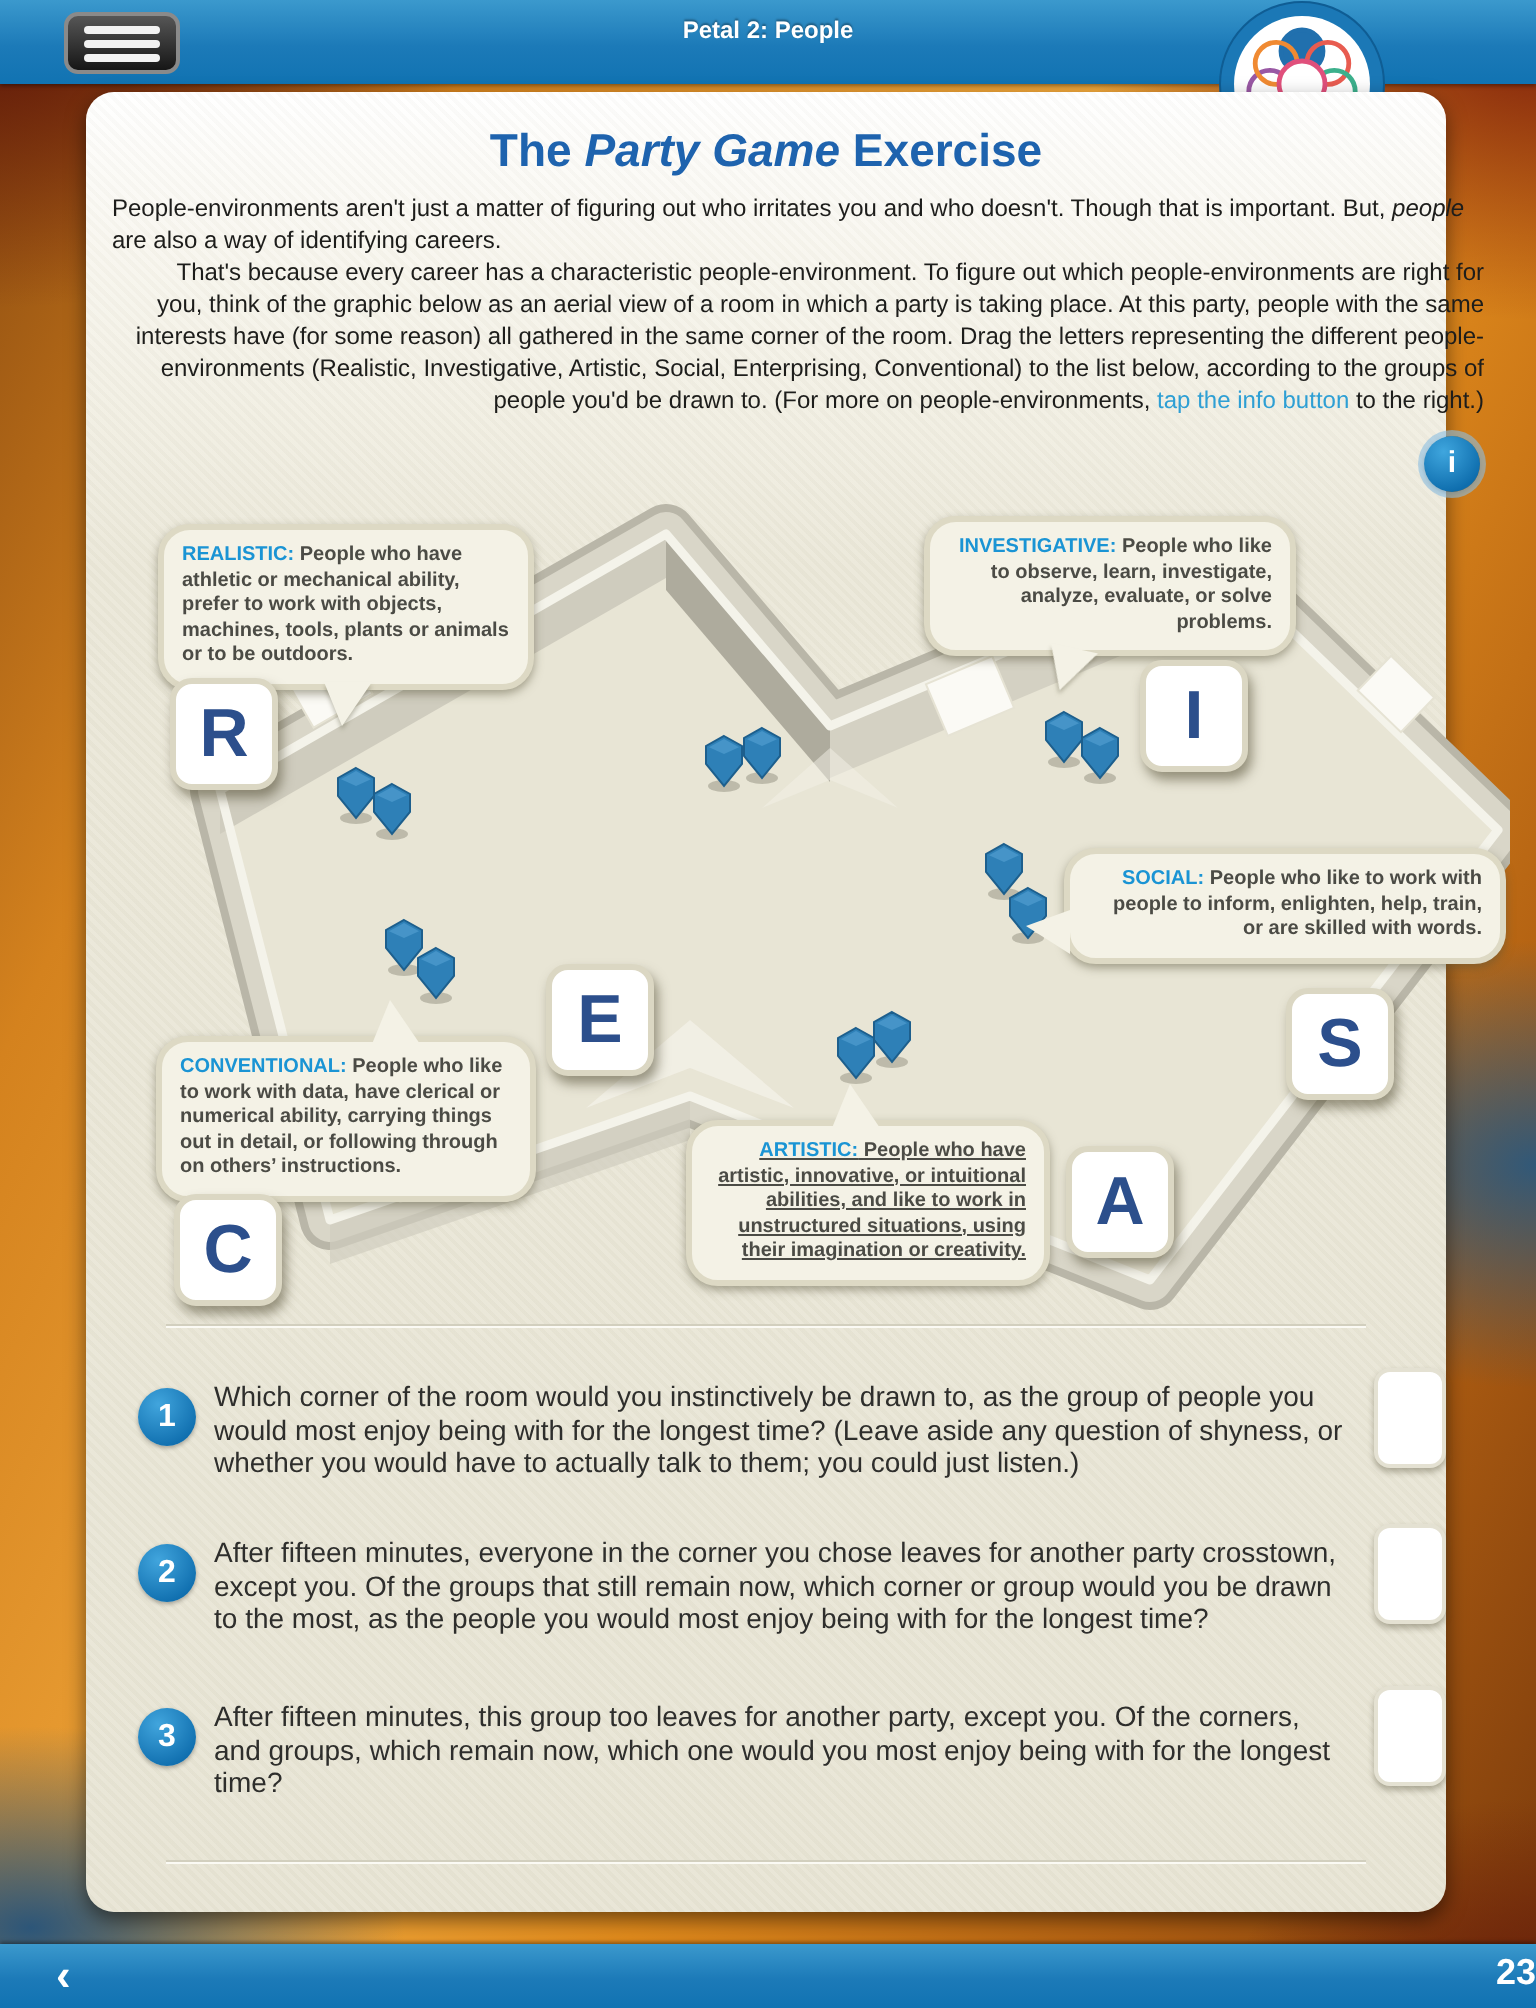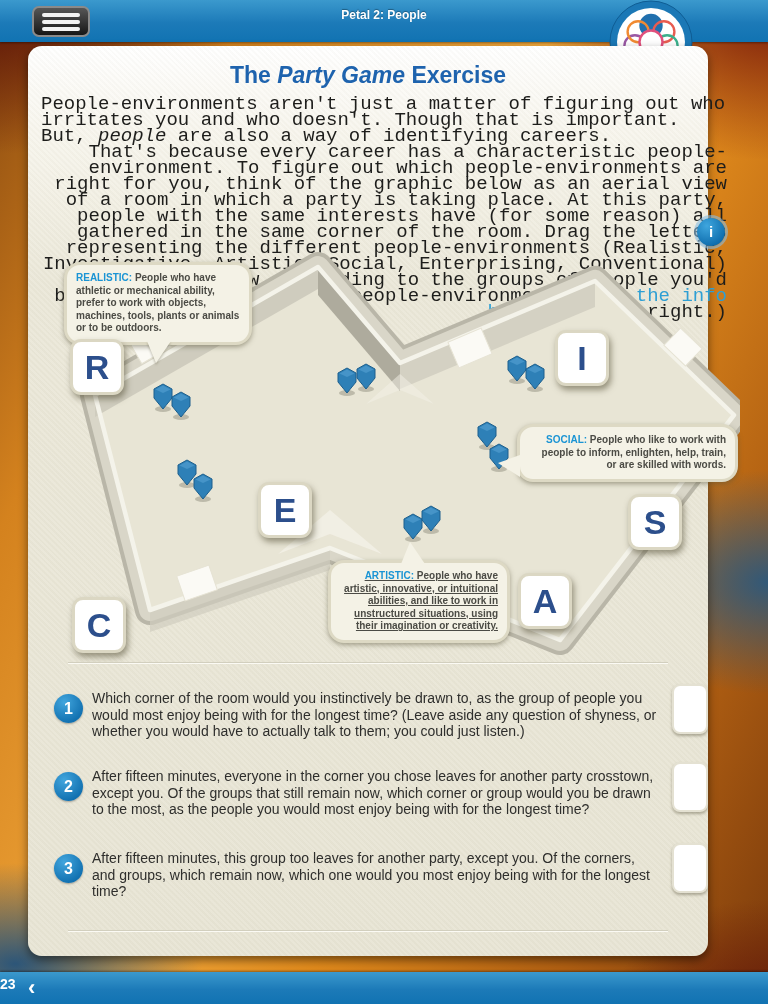--- a/index.html
+++ b/index.html
@@ -20,30 +20,30 @@
   .bar.top{top:0;height:42px;box-shadow:0 1px 2px rgba(0,0,0,.4);}
   .bar.bottom{bottom:0;height:32px;box-shadow:0 -1px 2px rgba(0,0,0,.4);}
   .hdr-title{position:absolute;left:0;right:0;top:8px;text-align:center;color:#fff;
     font-size:12px;font-weight:bold;text-shadow:0 -1px 1px rgba(0,0,0,.35);}
   .menu-btn{position:absolute;left:32px;top:6px;width:58px;height:31px;border-radius:7px;
     background:linear-gradient(#565656,#161616);border:2px solid #8a8a8a;box-sizing:border-box;
     display:flex;flex-direction:column;justify-content:center;gap:3px;align-items:center;cursor:pointer;}
   .menu-btn i{display:block;width:38px;height:4px;border-radius:2px;background:#f2f2f2;}
   .logo{position:absolute;left:608px;top:-1px;width:86px;height:86px;}
   .back-chv{position:absolute;left:28px;top:4px;color:#fff;font-size:22px;font-weight:bold;cursor:pointer;line-height:24px;}
-  .page-num{position:absolute;left:0;right:0;top:4px;text-align:left;color:#fff;font-size:14px;font-weight:bold;}
-  
-  .card{position:absolute;left:28px;top:46px;width:680px;height:910px;border-radius:14px;
+  .page-num{position:absolute;left:0;right:0;top:4px;text-align:right;color:#fff;font-size:18px;font-weight:bold;}
+  
+  .card{position:absolute;left:43px;top:46px;width:680px;height:910px;border-radius:14px;
     background:linear-gradient(#ffffff 0%,#f8f6ee 9%,#ebe8d9 26%,#e8e5d5 100%);
     box-shadow:0 4px 10px rgba(0,0,0,.5);}
   .card .texture{position:absolute;inset:0;border-radius:14px;pointer-events:none;
     background:repeating-linear-gradient(45deg,rgba(255,255,255,.05) 0 2px,rgba(120,115,90,.03) 2px 4px);}
   .page-title{position:absolute;left:0;right:0;top:16px;text-align:center;color:#1e63ae;
     font-size:23px;font-weight:bold;margin:0;}
-  .intro{position:absolute;left:13px;top:50px;width:686px;font-size:19px;line-height:16px;color:#1d1d1b;font-family:Liberation Mono, monospace;}
+  .intro{position:absolute;left:13px;top:50px;width:686px;font-size:12px;line-height:16px;color:#1d1d1b;}
   .intro p{margin:0;}
   .intro p.ind{text-indent:15px;text-align:right;}
   .intro .it{font-style:italic;}
   .link{color:#2e9fd4;cursor:pointer;}
   .info-btn{position:absolute;left:669px;top:172px;width:28px;height:28px;border-radius:50%;
     background:radial-gradient(circle at 35% 28%,#3fa6de,#0e6dad 75%);color:#fff;font-weight:bold;
     font-size:15px;text-align:center;line-height:28px;cursor:pointer;
     box-shadow:0 0 0 3px rgba(140,190,225,.6),0 1px 2px rgba(0,0,0,.3);}
   
   .room-svg{position:absolute;left:0;top:206px;}
@@ -162,23 +162,31 @@
     <g>
       <use href="#pin" x="374" y="262"></use>
         <use href="#pin" x="392" y="254"></use>
     </g>
   </svg>
 
   <div class="bubble" style="left:36px;top:216px;width:188px;">
     <span class="env-name">REALISTIC:</span><span> People who have athletic or mechanical ability, prefer to work with objects, machines, tools, plants or animals or to be outdoors.</span>
     <span class="tail down" style="left:80px;"></span>
   </div>
+  <div class="bubble ra" style="left:419px;top:212px;width:186px;">
+    <span class="env-name">INVESTIGATIVE:</span><span> People who like to observe, learn, investigate, analyze, evaluate, or solve problems.</span>
+    <span class="tail down" style="left:58px;transform:rotate(12deg);"></span>
+  </div>
   <div class="bubble ra" style="left:489px;top:378px;width:221px;text-align:right;">
     <span class="env-name">SOCIAL:</span><span> People who like to work with people to inform, enlighten, help, train, or are skilled with words.</span>
     <span class="tail left" style="top:28px;"></span>
+  </div>
+  <div class="bubble" style="left:35px;top:472px;width:190px;">
+    <span class="env-name">CONVENTIONAL:</span><span> People who like to work with data, have clerical or numerical ability, carrying things out in detail, or following through on others’ instructions.</span>
+    <span class="tail up" style="left:105px;"></span>
   </div>
   <div class="bubble ra" style="left:300px;top:514px;width:182px;text-decoration:underline;">
     <span class="env-name">ARTISTIC:</span><span> People who have artistic, innovative, or intuitional abilities, and like to work in unstructured situations, using their imagination or creativity.</span>
     <span class="tail up" style="left:70px;"></span>
   </div>
 
   <div class="tile" style="left:42px;top:293px;">R</div>
   <div class="tile" style="left:527px;top:284px;">I</div>
   <div class="tile" style="left:230px;top:436px;">E</div>
   <div class="tile" style="left:600px;top:448px;">S</div>

